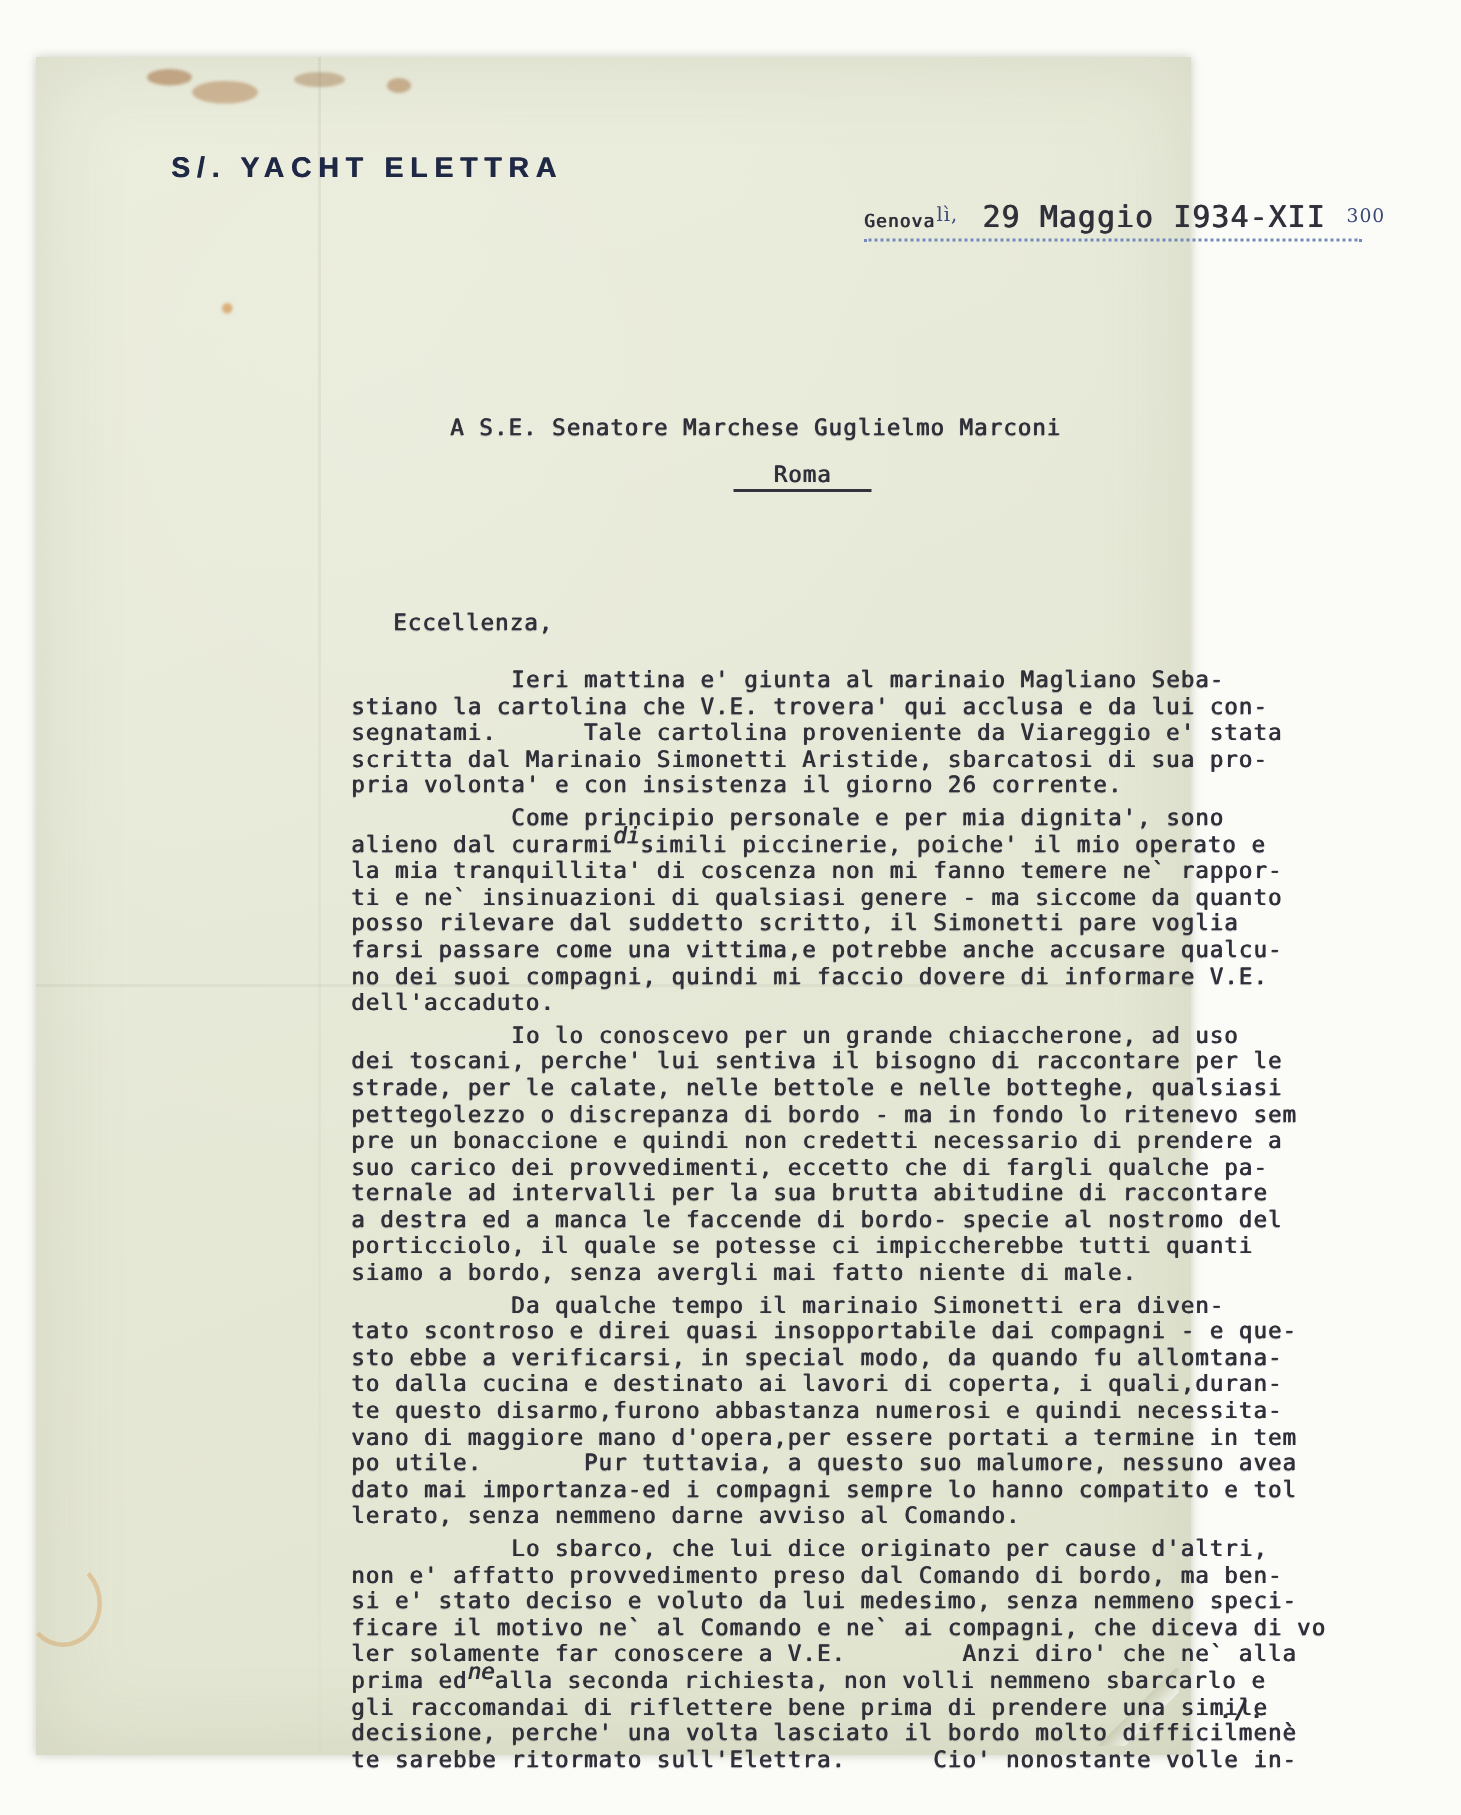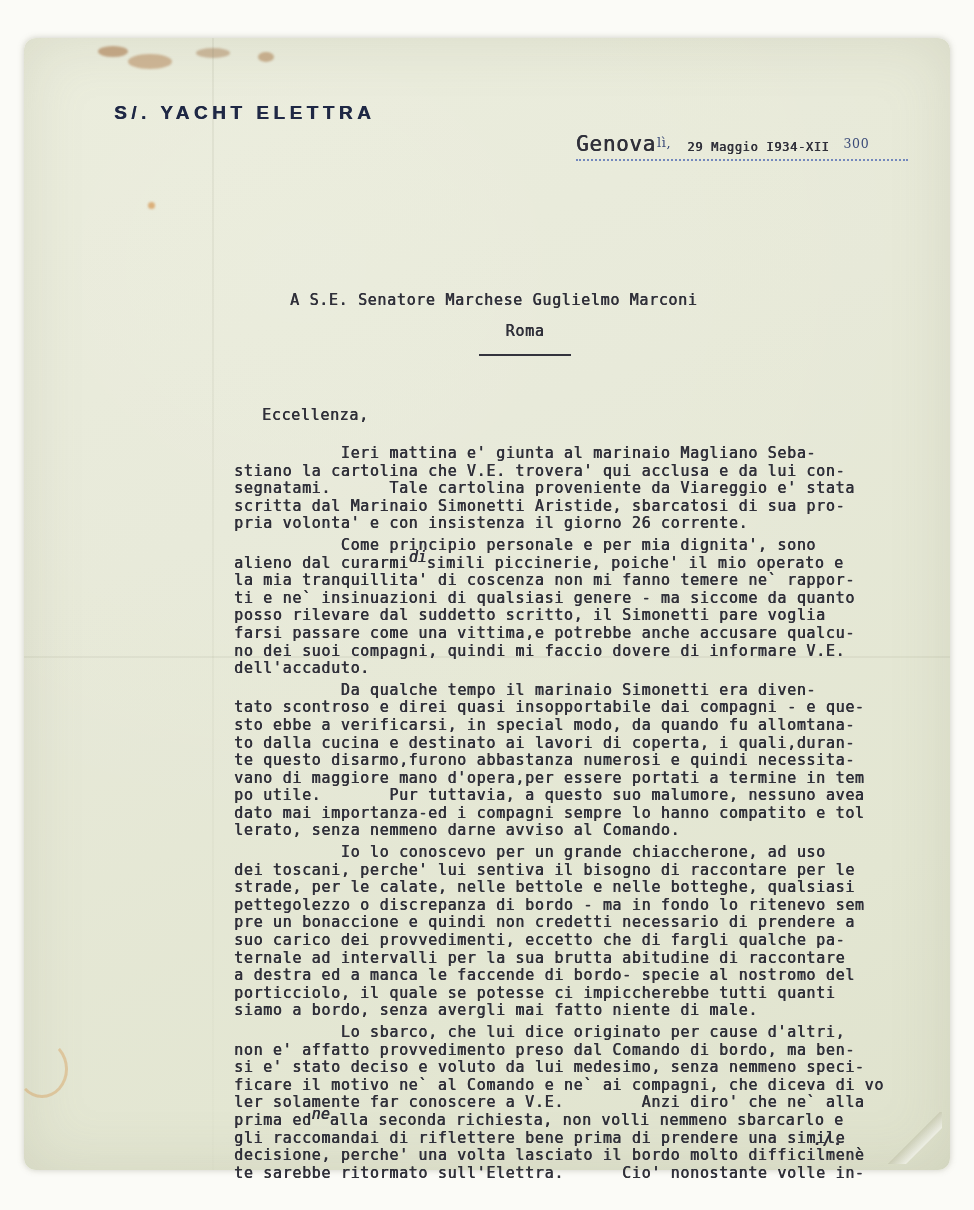--- a/index.html
+++ b/index.html
@@ -2,26 +2,26 @@
 <html><head>
 <meta charset="utf-8">
 <style>
   html,body{margin:0;padding:0;}
   body{
     width:974px;height:1210px;position:relative;overflow:hidden;
     background:#fbfbf7;
     font-family:"DejaVu Sans Mono", monospace;
   }
   .paper{
-    position:absolute;left:24px;top:38px;width:926px;height:1132px;
+    position:absolute;left:24px;top:38px;width:770px;height:1132px;
     background:
       radial-gradient(120% 90% at 30% 20%, rgba(255,255,255,0.10), rgba(0,0,0,0) 60%),
       linear-gradient(158deg,#eaecdb 0%,#e7e9d8 38%,#e3e6d2 78%,#dfe2cd 100%);
     box-shadow:0 0 6px rgba(120,120,100,.35), inset 0 0 60px rgba(140,140,110,.18);
-    border-radius:12px;
+    border-radius:0;
   }
   .stain{position:absolute;border-radius:50%;filter:blur(1px);pointer-events:none;}
   .stain.s1{left:74px;top:8px;width:30px;height:11px;background:rgba(148,84,30,.45);}
   .stain.s2{left:104px;top:16px;width:44px;height:15px;background:rgba(158,92,34,.38);}
   .stain.s3{left:172px;top:10px;width:34px;height:10px;background:rgba(140,80,28,.33);}
   .stain.s4{left:234px;top:14px;width:16px;height:10px;background:rgba(150,88,30,.40);}
   .stain.s5{left:124px;top:164px;width:7px;height:7px;background:rgba(205,125,42,.55);}
   .stain.arc{left:-8px;top:1002px;width:46px;height:52px;background:none;filter:blur(.5px);
     border:3px solid rgba(212,142,62,.35);border-left-color:transparent;border-top-color:transparent;}
   .fold-v{position:absolute;left:188px;top:0;width:2px;height:100%;
@@ -40,32 +40,32 @@
     position:absolute;left:90px;top:64px;
     font-family:"Liberation Sans", sans-serif;
     font-weight:700;font-size:19px;letter-spacing:4.5px;color:#1f2845;
     text-shadow:0.4px 0 0 #1f2845;
   }
   .dateline{
     position:absolute;left:552px;top:94px;width:332px;
     border-bottom:2px dotted #7388bd;
     padding-bottom:3px;white-space:nowrap;
   }
-  .dateline .place{font-size:21px;}
+  .dateline .place{font-size:12px;}
   .printed{
     font-family:"DejaVu Serif", serif;
     color:#3a4a78;text-shadow:none;
   }
   .printed.li{font-size:13px;position:relative;top:-4px;margin-left:1px;}
   .printed.year{font-size:12.5px;position:relative;top:-3px;margin-left:14px;}
-  .dateline .date{font-size:12px;margin-left:16px;}
-  .recipient{position:absolute;left:266px;top:238px;width:470px;margin-top:15px;}
+  .dateline .date{font-size:20px;margin-left:16px;}
+  .recipient{position:absolute;left:276px;top:238px;width:470px;}
   .recipient .name{white-space:pre;}
   .recipient .city-row{text-align:center;margin-top:13px;}
-  .recipient .city{display:inline-block;padding:0 27px 14px 27px;
+  .recipient .city{display:inline-block;padding:0 27px 1px 27px;
     border-bottom:2px solid #33333d;text-align:center;}
   .salutation{position:absolute;left:238px;top:368px;}
   .letter-body{
     position:absolute;left:206px;top:403px;width:676px;
     line-height:17.6px;
   }
   .letter-body p{margin:4px;white-space:pre-wrap;}
   .ins{
     display:inline-block;position:relative;top:-6px;
     font-size:15px;font-style:italic;letter-spacing:0;
@@ -109,39 +109,39 @@
 scritta dal Marinaio Simonetti Aristide, sbarcatosi di sua pro-
 pria volonta' e con insistenza il giorno 26 corrente.</span></p>
     <p><span>           Come principio personale e per mia dignita', sono
 alieno dal curarmi</span><span class="ins">di</span><span>simili piccinerie, poiche' il mio operato e
 la mia tranquillita' di coscenza non mi fanno temere ne` rappor-
 ti e ne` insinuazioni di qualsiasi genere - ma siccome da quanto
 posso rilevare dal suddetto scritto, il Simonetti pare voglia
 farsi passare come una vittima,e potrebbe anche accusare qualcu-
 no dei suoi compagni, quindi mi faccio dovere di informare V.E.
 dell'accaduto.</span></p>
-    <p><span>           Da qualche tempo il marinaio Simonetti era diven-
-tato scontroso e direi quasi insopportabile dai compagni - e que-
-sto ebbe a verificarsi, in special modo, da quando fu allomtana-
-to dalla cucina e destinato ai lavori di coperta, i quali,duran-
-te questo disarmo,furono abbastanza numerosi e quindi necessita-
-vano di maggiore mano d'opera,per essere portati a termine in tem
-po utile.       Pur tuttavia, a questo suo malumore, nessuno avea
-dato mai importanza-ed i compagni sempre lo hanno compatito e tol
-lerato, senza nemmeno darne avviso al Comando.</span></p>
     <p><span>           Io lo conoscevo per un grande chiaccherone, ad uso
 dei toscani, perche' lui sentiva il bisogno di raccontare per le
 strade, per le calate, nelle bettole e nelle botteghe, qualsiasi
 pettegolezzo o discrepanza di bordo - ma in fondo lo ritenevo sem
 pre un bonaccione e quindi non credetti necessario di prendere a
 suo carico dei provvedimenti, eccetto che di fargli qualche pa-
 ternale ad intervalli per la sua brutta abitudine di raccontare
 a destra ed a manca le faccende di bordo- specie al nostromo del
 porticciolo, il quale se potesse ci impiccherebbe tutti quanti
 siamo a bordo, senza avergli mai fatto niente di male.</span></p>
+    <p><span>           Da qualche tempo il marinaio Simonetti era diven-
+tato scontroso e direi quasi insopportabile dai compagni - e que-
+sto ebbe a verificarsi, in special modo, da quando fu allomtana-
+to dalla cucina e destinato ai lavori di coperta, i quali,duran-
+te questo disarmo,furono abbastanza numerosi e quindi necessita-
+vano di maggiore mano d'opera,per essere portati a termine in tem
+po utile.       Pur tuttavia, a questo suo malumore, nessuno avea
+dato mai importanza-ed i compagni sempre lo hanno compatito e tol
+lerato, senza nemmeno darne avviso al Comando.</span></p>
     <p><span>           Lo sbarco, che lui dice originato per cause d'altri,
 non e' affatto provvedimento preso dal Comando di bordo, ma ben-
 si e' stato deciso e voluto da lui medesimo, senza nemmeno speci-
 ficare il motivo ne` al Comando e ne` ai compagni, che diceva di vo
 ler solamente far conoscere a V.E.        Anzi diro' che ne` alla
 prima ed</span><span class="ins">ne</span><span>alla seconda richiesta, non volli nemmeno sbarcarlo e
 gli raccomandai di riflettere bene prima di prendere una simile
 decisione, perche' una volta lasciato il bordo molto difficilmenè
 te sarebbe ritormato sull'Elettra.      Cio' nonostante volle in-</span></p>
   </div>

